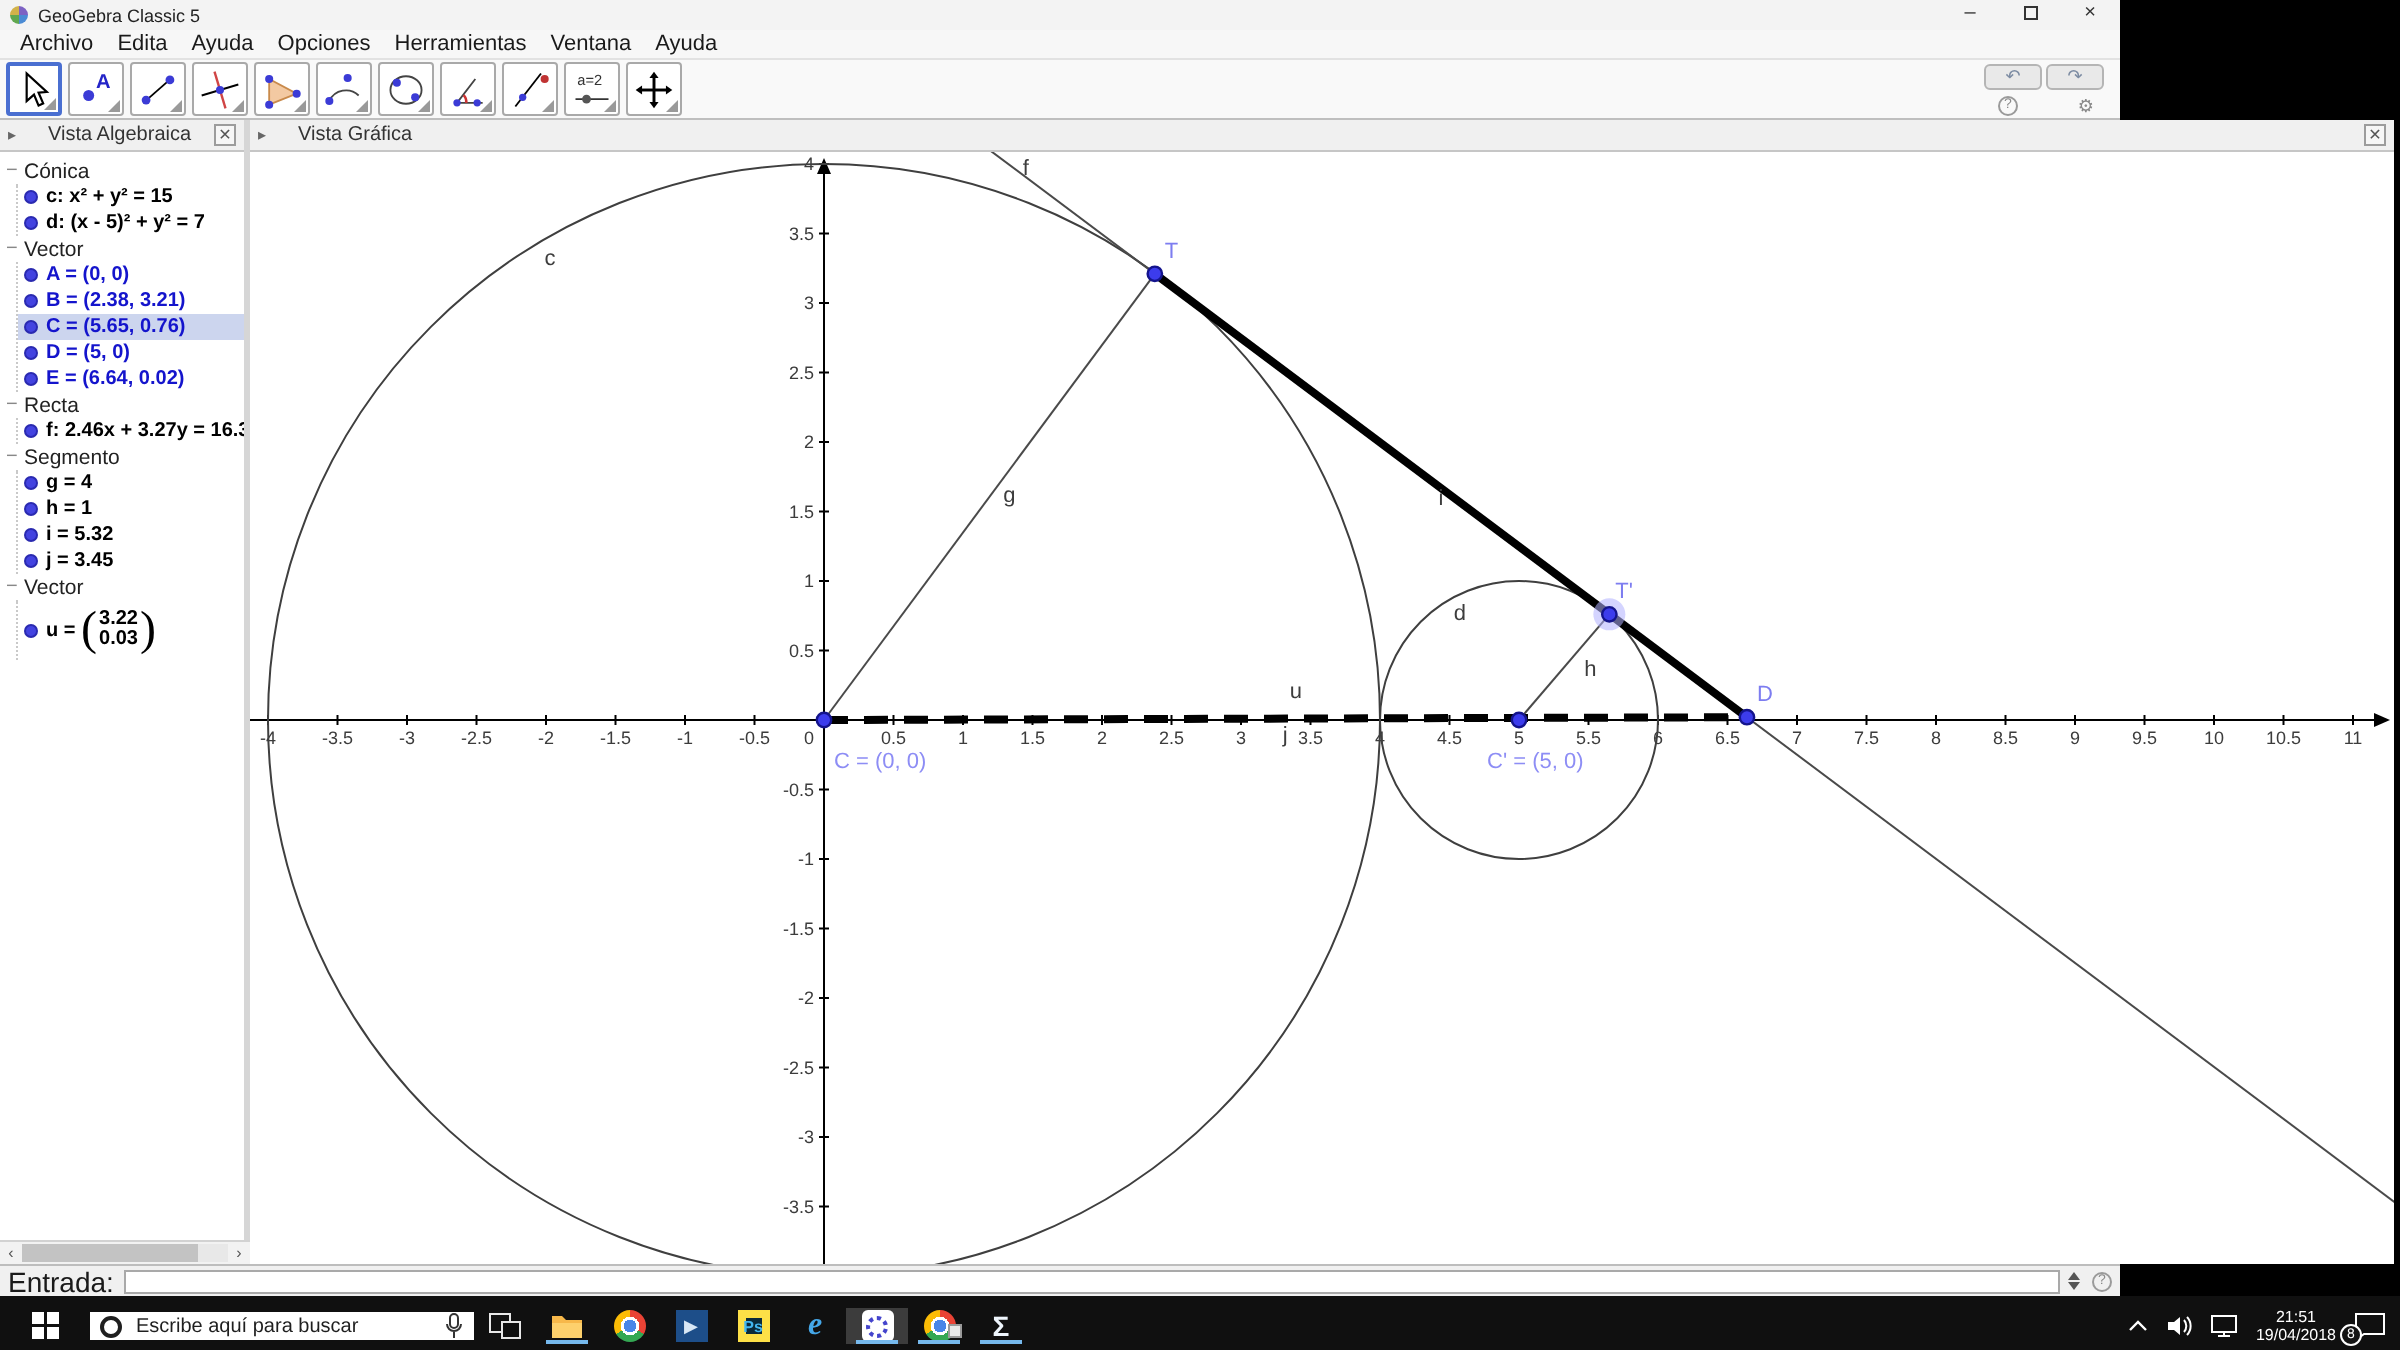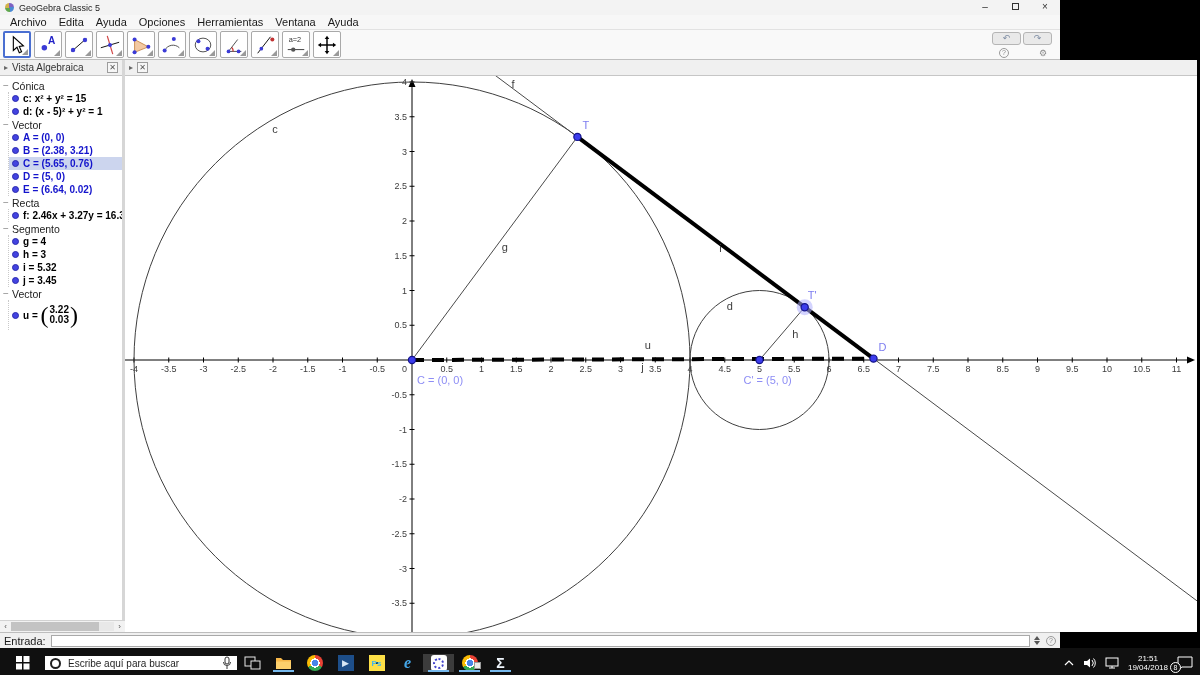--- a/index.html
+++ b/index.html
@@ -40,21 +40,21 @@
                font-size:7px; line-height:8px; text-align:center; color:#8a8a8a; }
   .gear { font-size:9px; line-height:10px; color:#8a8a8a; }
 
   
   .main { display:flex; height:572px; }
   .algebra { width:125px; border-right:3px solid #d6d6d6; position:relative; background:#fff; }
   .graphics { flex:1; position:relative; background:#fff; }
   .panel-header { height:16px; background:#f0f0f0; border-bottom:1px solid #c6c6c6;
                   display:flex; align-items:center; font-size:10px; color:#333; padding:0 4px; }
   .ph-arrow { color:#666; font-size:8px; margin-right:4px; }
-  .ph-label { flex:1; }
+  .ph-label { flex:1;margin-left:12px; }
   .ph-close { width:11px; height:11px; border:1px solid #9c9c9c; background:#f6f6f6; color:#555;
               font-size:8px; line-height:9px; text-align:center; }
 
   
   .tree { padding:3px 0 0 3px; font-size:10px; }
   .sec-title { display:flex; align-items:center; height:13px; color:#222; font-size:10.5px; }
   .sec-minus { width:9px; color:#888; font-size:10px; line-height:10px; }
   .sec-items { margin-left:5px; border-left:1px dotted #c9c9c9; }
   .titem { display:flex; align-items:center; height:13px; padding-left:3px; white-space:nowrap;
            overflow:hidden; }
@@ -73,21 +73,21 @@
   .hs-arrow { width:11px; font-size:8px; color:#555; text-align:center; }
   .hs-track { flex:1; height:9px; background:#e8e8e8; position:relative; }
   .hs-thumb { position:absolute; left:0; top:0; width:85%; height:9px; background:#c3c3c3; }
 
   
   #graph { display:block; }
 
   
   .inputbar { height:16px; background:#f0f0f0; border-top:1px solid #bdbdbd; display:flex;
               align-items:center; padding:0 4px; }
-  .in-label { font-size:11px; color:#1a1a1a; margin-right:5px; }
+  .in-label { font-size:14px; color:#1a1a1a; margin-right:5px; }
   .in-field { flex:1; height:12px; border:1px solid #a9a9a9; background:#fff; font-size:10px;
               padding:0 3px; outline:none; }
   .spinner { display:flex; flex-direction:column; margin:0 6px 0 4px; }
   .spin-up { width:0; height:0; border:3px solid transparent; border-bottom:4px solid #555; margin-bottom:1px; }
   .spin-dn { width:0; height:0; border:3px solid transparent; border-top:4px solid #555; }
 
   
   .taskbar { height:30px; background:#101010; display:flex; align-items:center; color:#fff; }
   .start { width:45px; display:flex; align-items:center; justify-content:center; }
   .search { width:192px; background:#fff; display:flex; align-items:center; padding:0 5px; }
@@ -98,21 +98,21 @@
   .app-btn { position:relative; width:31px; display:flex; align-items:center; justify-content:center; }
   .app-btn.open::after { content:""; position:absolute; bottom:0; left:5px; right:5px; height:2px; background:#76b9ed; }
   .app-btn.active { background:#3c3c3c; }
   .chrome-ball { width:16px; height:16px; border-radius:50%;
       background:radial-gradient(circle,#4a86e8 0 3.2px,#fff 3.2px 4.6px,rgba(0,0,0,0) 4.6px),
                  conic-gradient(#ea4335 0 120deg,#34a853 0 240deg,#fbbc05 0 360deg); }
   .badge-sq { position:absolute; right:4px; bottom:3px; width:7px; height:7px; background:#e9e9e9;
               border:1px solid #9a9a9a; }
   .movies { width:16px; height:16px; background:#1d4e89; display:flex; align-items:center; justify-content:center;
             color:#d8e7f5; font-size:9px; }
-  .ps { width:16px; height:16px; background:#0b2a3a; border:7px solid #fde047; color:#43b6f0;
+  .ps { width:16px; height:16px; background:#0b2a3a; border:4px solid #fde047; color:#43b6f0;
         font-size:8px; font-weight:bold; display:flex; align-items:center; justify-content:center; }
   .ie { color:#45a7e8; font-size:16px; font-weight:bold; font-style:italic; font-family:"Liberation Serif",serif; }
   .gg { width:16px; height:16px; background:#fff; border-radius:3px; display:flex; align-items:center; justify-content:center; }
   .gg-inner { width:11px; height:11px; border:2px dotted #4444cc; border-radius:50%; }
   .sigma { color:#eef5fc; font-size:14px; font-weight:bold; }
   .tray { margin-left:auto; display:flex; align-items:center; gap:8px; padding-right:6px; }
   .clock { font-size:8px; line-height:9px; text-align:center; color:#fff; }
   .action { position:relative; width:18px; height:16px; }
   .num-badge { position:absolute; left:-6px; bottom:-2px; width:11px; height:11px; background:#141414;
                border:1px solid #fff; border-radius:50%; color:#fff; font-size:7px; line-height:9px; text-align:center; }
@@ -250,21 +250,21 @@
             <span class="sec-minus">−</span>
             <span>Cónica</span>
           </div>
           <div class="sec-items">
             <div class="titem">
               <span class="dot"></span>
               <span class="ttext" style="color:#000000">c: x² + y² = 15</span>
             </div>
             <div class="titem">
               <span class="dot"></span>
-              <span class="ttext" style="color:#000000">d: (x - 5)² + y² = 1</span>
+              <span class="ttext" style="color:#000000">d: (x - 5)² + y² = 7</span>
             </div>
           </div>
           <div class="sec-title">
             <span class="sec-minus">−</span>
             <span>Vector</span>
           </div>
           <div class="sec-items">
             <div class="titem">
               <span class="dot"></span>
               <span class="ttext" style="color:#1414cc">A = (0, 0)</span>
@@ -300,21 +300,21 @@
             <span class="sec-minus">−</span>
             <span>Segmento</span>
           </div>
           <div class="sec-items">
             <div class="titem">
               <span class="dot"></span>
               <span class="ttext" style="color:#000000">g = 4</span>
             </div>
             <div class="titem">
               <span class="dot"></span>
-              <span class="ttext" style="color:#000000">h = 3</span>
+              <span class="ttext" style="color:#000000">h = 1</span>
             </div>
             <div class="titem">
               <span class="dot"></span>
               <span class="ttext" style="color:#000000">i = 5.32</span>
             </div>
             <div class="titem">
               <span class="dot"></span>
               <span class="ttext" style="color:#000000">j = 3.45</span>
             </div>
           </div>
@@ -336,20 +336,21 @@
         <span class="hs-arrow">‹</span>
         <span class="hs-track">
             <span class="hs-thumb"></span>
           </span>
         <span class="hs-arrow">›</span>
       </div>
     </div>
     <div class="graphics">
       <div class="panel-header">
         <span class="ph-arrow">▸</span>
+        <span class="ph-label">Vista Gráfica</span>
         <span class="ph-close">✕</span>
       </div>
       <svg id="graph" width="1072" height="556">
           <line x1="0" y1="284" x2="1068" y2="284" stroke="#000000"></line>
           <path d="M1070 284 l-8 -3.5 l0 7 z" fill="#000000"></path>
           <line x1="287" y1="556" x2="287" y2="6" stroke="#000000"></line>
           <path d="M287 3 l-3.5 8 l7 0 z" fill="#000000"></path>
           <line x1="9" y1="281.5" x2="9" y2="286.5" stroke="#000000"></line>
           <text x="9" y="296" fill="#3c3c3c" font-size="9" text-anchor="middle" font-family="&quot;Liberation Sans&quot;,sans-serif">-4</text>
           <line x1="43.75" y1="281.5" x2="43.75" y2="286.5" stroke="#000000"></line>

